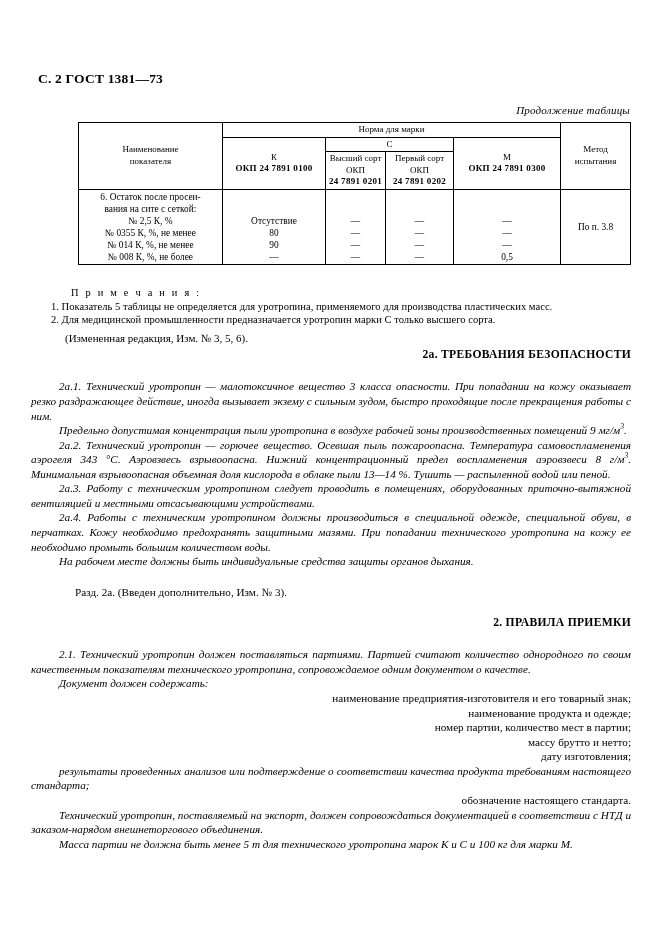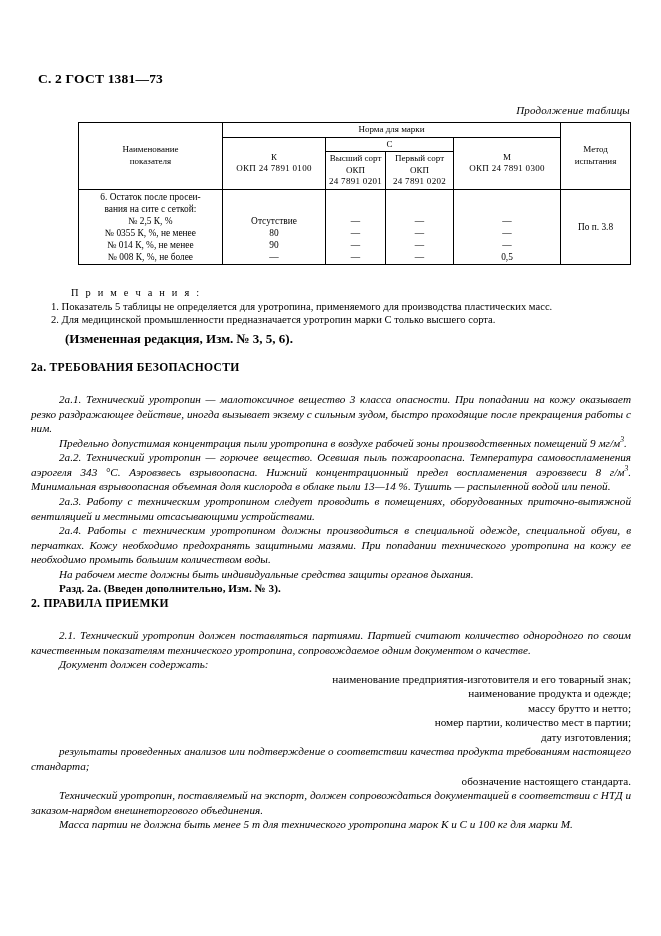--- a/index.html
+++ b/index.html
@@ -87,21 +87,21 @@
     line-height: 1.33;
     white-space: pre-line;
     font-size: 9.4px;
   }
   .body-met {
     vertical-align: top;
     text-align: left;
     padding: 2px 3px;
     font-size: 9.4px;
   }
-  .okp { letter-spacing: 0.3px; }
+  .okp { letter-spacing: 0.3px; font-weight: bold; }
 
   
   .body-text {
     position: absolute;
     left: 31px;
     top: 271px;
     width: 600px;
     font-size: 11.2px;
     line-height: 1.30;
   }
@@ -118,38 +118,38 @@
     letter-spacing: 2.2px;
     font-size: 10.4px;
   }
   .note-item {
     margin: 0;
     text-indent: 20px;
     text-align: justify;
     font-size: 10.6px;
   }
   .chg {
-    margin: 4px 0 12px 0;
+    margin: 4px 0 2px 0;
     text-indent: 34px;
-    font-weight: bold;
-    font-size: 13px;
+    font-weight: normal;
+    font-size: 11px;
   }
   h2.sec {
     margin: 0;
     font-size: 11.6px;
     font-weight: bold;
-    text-align: left;
+    text-align: right;
     letter-spacing: 0.3px;
   }
   .gap-sec-before { margin-top: 22px; }
   .gap-sec-after  { margin-top: 17px; }
   .razd {
-    margin: 0;
+    margin: 16px;
     text-indent: 28px;
-    font-weight: bold;
+    font-weight: normal;
     font-size: 11.2px;
   }
   sup { font-size: 0.68em; vertical-align: super; line-height: 0; }
   .listline { margin: 0; text-indent: 28px; text-align: right; }
 </style>
 </head>
 <body>
 
 <div class="page">
 
@@ -250,22 +250,22 @@
     <p class="p ind">2а.4.  Работы с техническим уротропином должны производиться в специальной одежде, специальной обуви, в перчатках. Кожу необходимо предохранять защитными мазями. При попадании технического уротропина на кожу ее необходимо промыть большим количеством воды.</p>
     <p class="p ind nojust">На рабочем месте должны быть индивидуальные средства защиты органов дыхания.</p>
     <p class="razd">Разд. 2а.  (Введен дополнительно, Изм. №  3).</p>
 
     <h2 class="sec gap-sec-before">2.  ПРАВИЛА ПРИЕМКИ</h2>
 
     <p class="p ind gap-sec-after">2.1. Технический уротропин должен поставляться партиями. Партией считают количество однородного по своим качественным показателям технического уротропина, сопровождаемое одним документом о качестве.</p>
     <p class="p ind nojust">Документ должен содержать:</p>
     <p class="listline">наименование предприятия-изготовителя и его товарный знак;</p>
     <p class="listline">наименование продукта и одежде;</p>
+    <p class="listline">номер партии, количество мест в партии;</p>
     <p class="listline">массу брутто и нетто;</p>
-    <p class="listline">номер партии, количество мест в партии;</p>
     <p class="listline">дату изготовления;</p>
     <p class="p ind">результаты проведенных анализов или подтверждение о соответствии качества продукта требованиям настоящего стандарта;</p>
     <p class="listline">обозначение настоящего стандарта.</p>
     <p class="p ind">Технический уротропин, поставляемый на экспорт, должен сопровождаться документацией в соответствии с НТД и заказом-нарядом внешнеторгового объединения.</p>
     <p class="p ind">Масса партии не должна быть менее 5  т для технического уротропина марок К и С и 100  кг для марки М.</p>
 
   </div>
 </div>
 
 </body></html>

